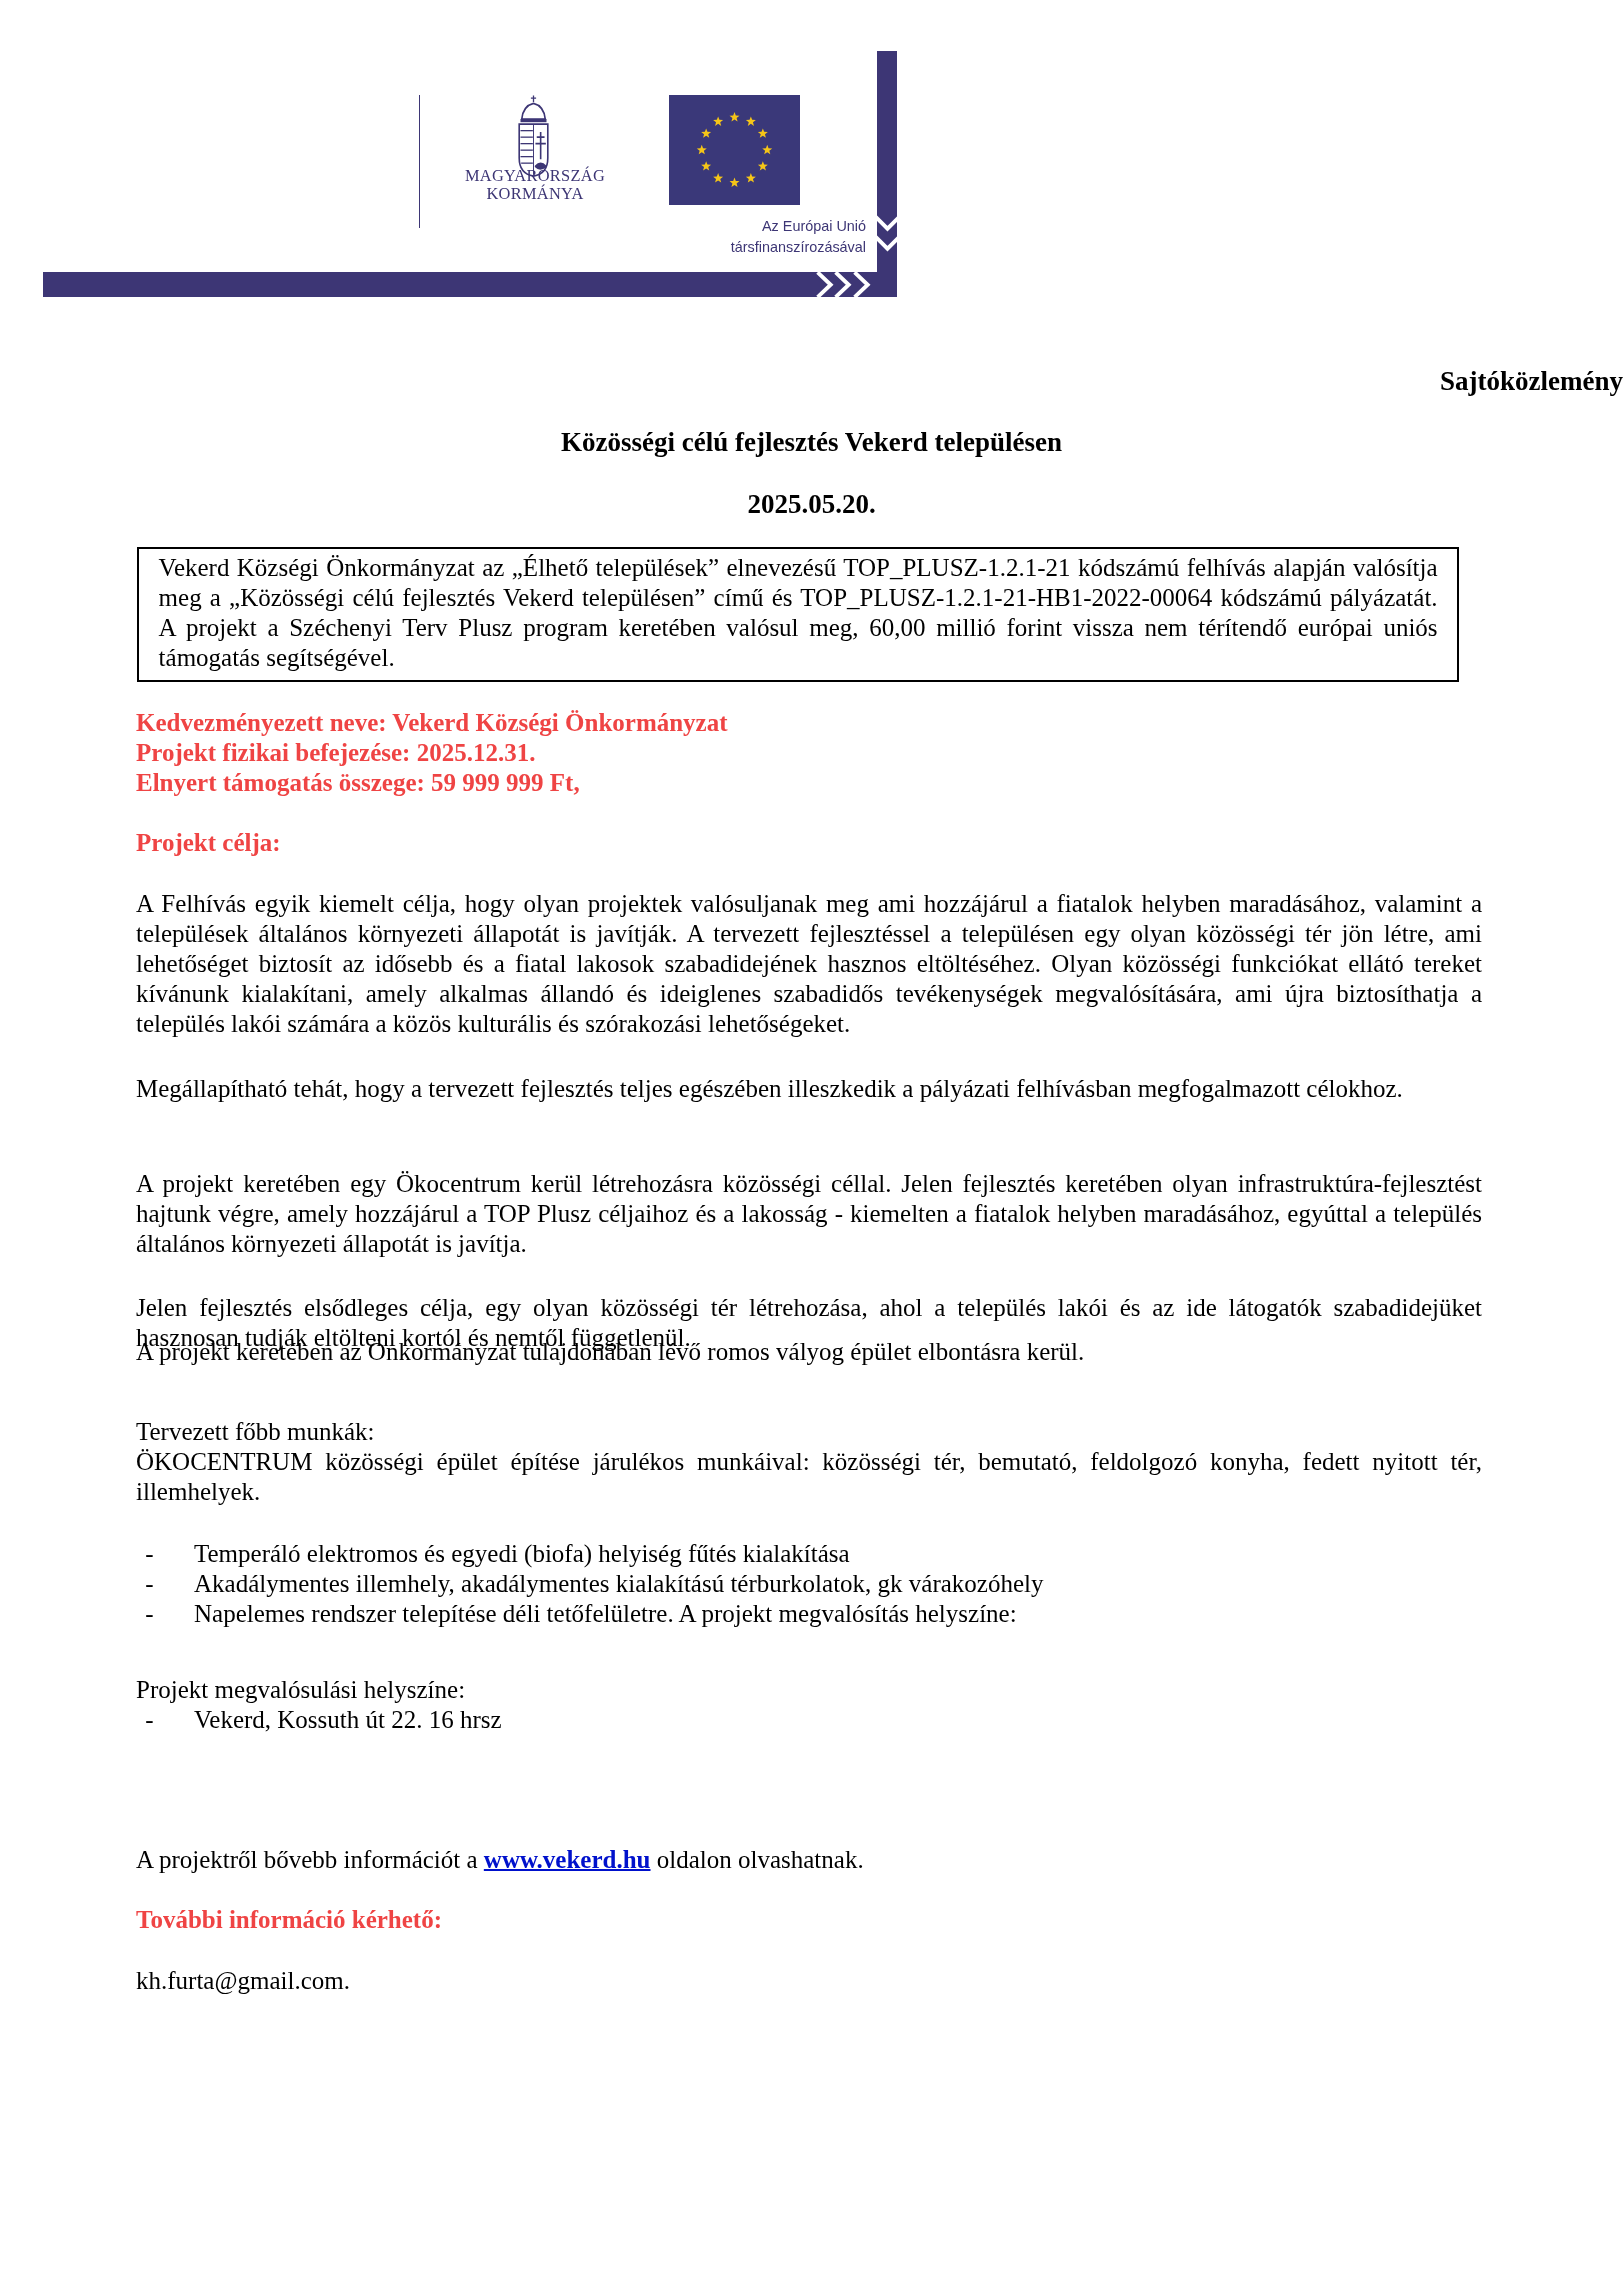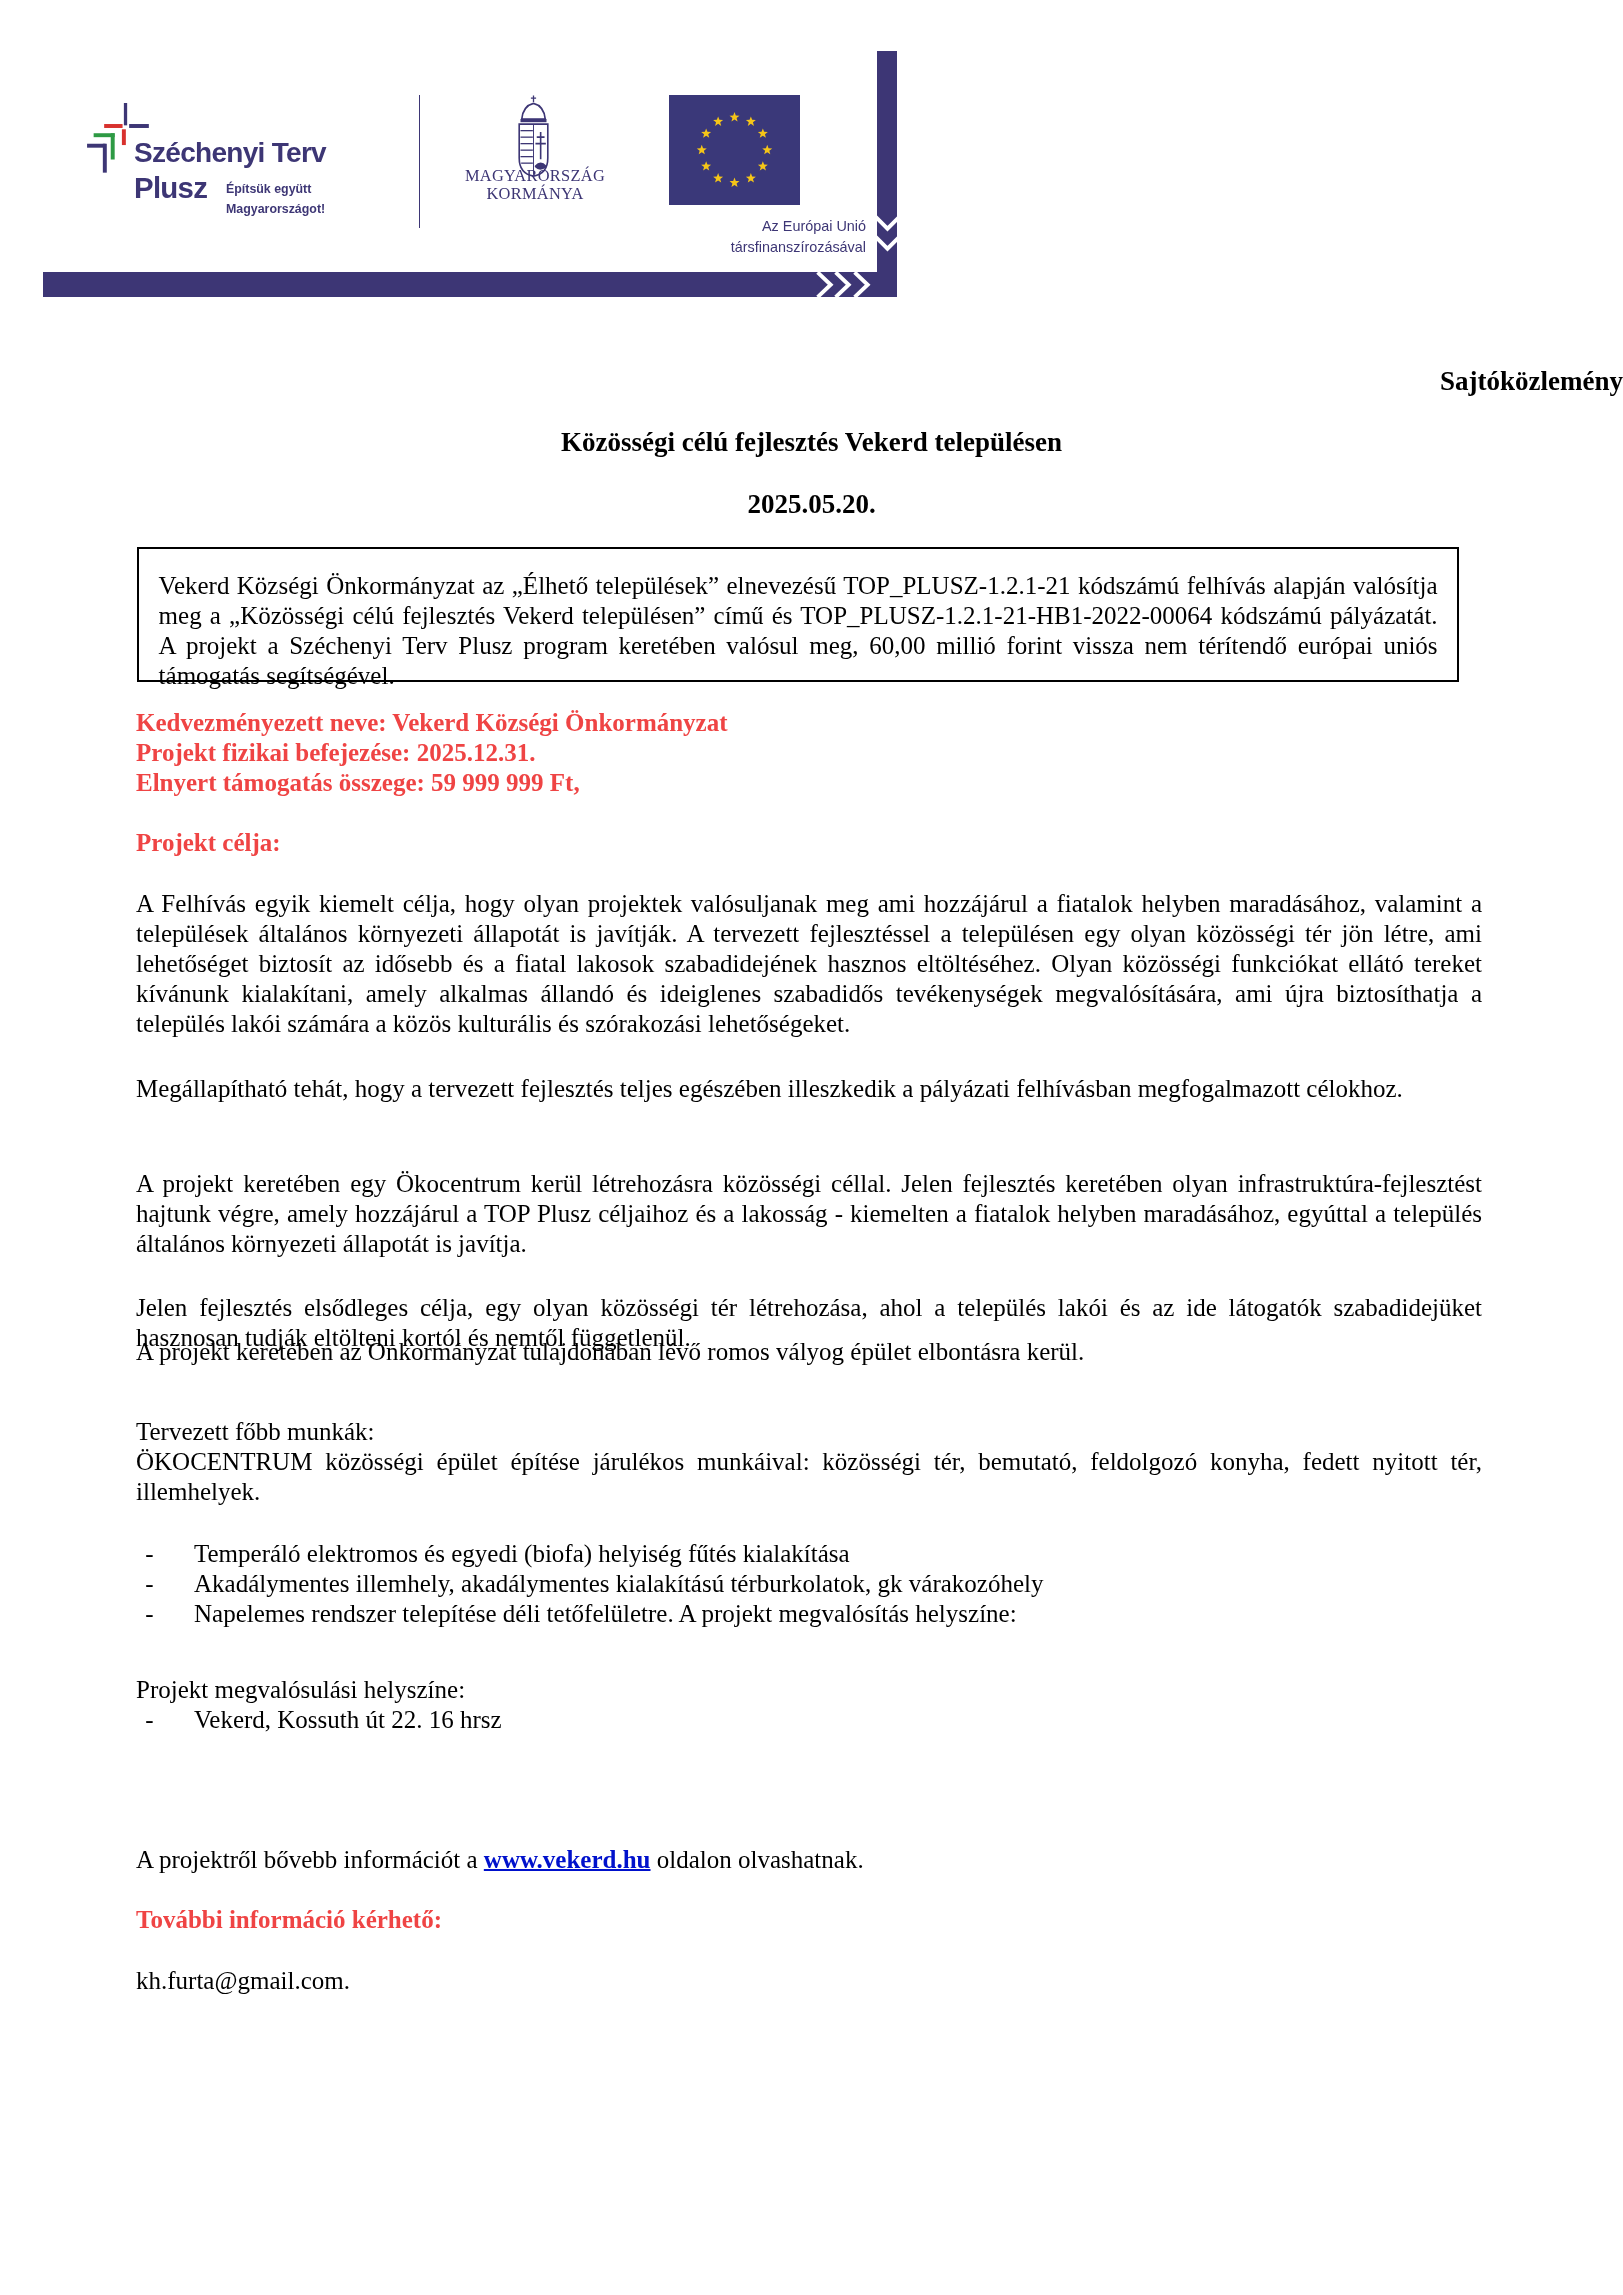--- a/index.html
+++ b/index.html
@@ -32,21 +32,21 @@
 
   
   .center { left:0; width:1623px; text-align:center; font-weight:bold; font-size:27px; }
   .h-press { top:366px;text-align:right; }
   .h-title { top:427px; }
   .h-date  { top:489px; }
 
   
   .summary-box { left:137px; top:547px; width:1318px; height:131px; border:2.6px solid #000;
                  box-sizing:content-box; }
-  .summary-text { position:absolute; left:19.6px; top:22px; width:1279px; font-size:25px; line-height:30px;
+  .summary-text { position:absolute; left:19.6px; top:4px; width:1279px; font-size:25px; line-height:30px;
                   text-align:justify; text-align-last:left; }
 
   
   .txt { left:136px; width:1346px; font-size:25px; line-height:30px; text-align:justify; }
   .blue { color:#ef4444; font-weight:bold; font-size:25px; line-height:30px; left:136px; }
   .bullet { left:136px; font-size:25px; line-height:30px; width:1346px; }
   .bullet .dash { position:absolute; left:9.2px; top:0; }
   .bullet .btxt { position:absolute; left:58px; top:0; white-space:nowrap;text-align:center; }
   .link { color:#0011cc; font-weight:bold; text-decoration:underline; text-decoration-thickness:2px; }
 </style>
@@ -67,38 +67,20 @@
   <svg class="chev-h" style="left:772px" viewBox="0 0 30 42">
       <polyline points="4,2 24,21 4,40" fill="none" stroke="#fff" stroke-width="6"></polyline>
     </svg>
   <svg class="chev-h" style="left:790px" viewBox="0 0 30 42">
       <polyline points="4,2 24,21 4,40" fill="none" stroke="#fff" stroke-width="6"></polyline>
     </svg>
   <svg class="chev-h" style="left:809px" viewBox="0 0 30 42">
       <polyline points="4,2 24,21 4,40" fill="none" stroke="#fff" stroke-width="6"></polyline>
     </svg>
 
-  <div class="stp-logo">
-    <svg class="stp-cross" viewBox="0 0 120 140">
-      <rect x="56" y="0" width="5" height="34" fill="#3d3675"></rect>
-      <rect x="64" y="32" width="30" height="6" fill="#3d3675"></rect>
-      <rect x="26" y="32" width="28" height="6" fill="#d8312e"></rect>
-      <rect x="53" y="40" width="6" height="24" fill="#d8312e"></rect>
-      <rect x="10" y="46" width="32" height="6" fill="#2e9a44"></rect>
-      <rect x="36" y="46" width="6" height="40" fill="#2e9a44"></rect>
-      <rect x="0" y="62" width="28" height="6" fill="#3d3675"></rect>
-      <rect x="24" y="62" width="6" height="44" fill="#3d3675"></rect>
-    </svg>
-    <div class="stp-title">Széchenyi Terv</div>
-    <div class="stp-plus">Plusz</div>
-    <div class="stp-slogan">
-      <div>Építsük együtt</div>
-      <div>Magyarországot!</div>
-    </div>
-  </div>
 
   <div class="divider-v"></div>
 
   <svg class="coat" viewBox="0 0 60 130">
     <path d="M30 2 L30 12 M26 6 L34 6" stroke="#3d3675" stroke-width="2" fill="none"></path>
     <path d="M12 38 Q14 18 30 14 Q46 18 48 38 Z" fill="none" stroke="#3d3675" stroke-width="2.5"></path>
     <rect x="10" y="38" width="40" height="5" fill="#3d3675"></rect>
     <path d="M8 46 L52 46 L52 98 Q52 122 30 126 Q8 122 8 98 Z" fill="none" stroke="#3d3675" stroke-width="2.5"></path>
     <line x1="30" y1="46" x2="30" y2="124" stroke="#3d3675" stroke-width="1.5"></line>
     <g stroke="#3d3675" stroke-width="2">

